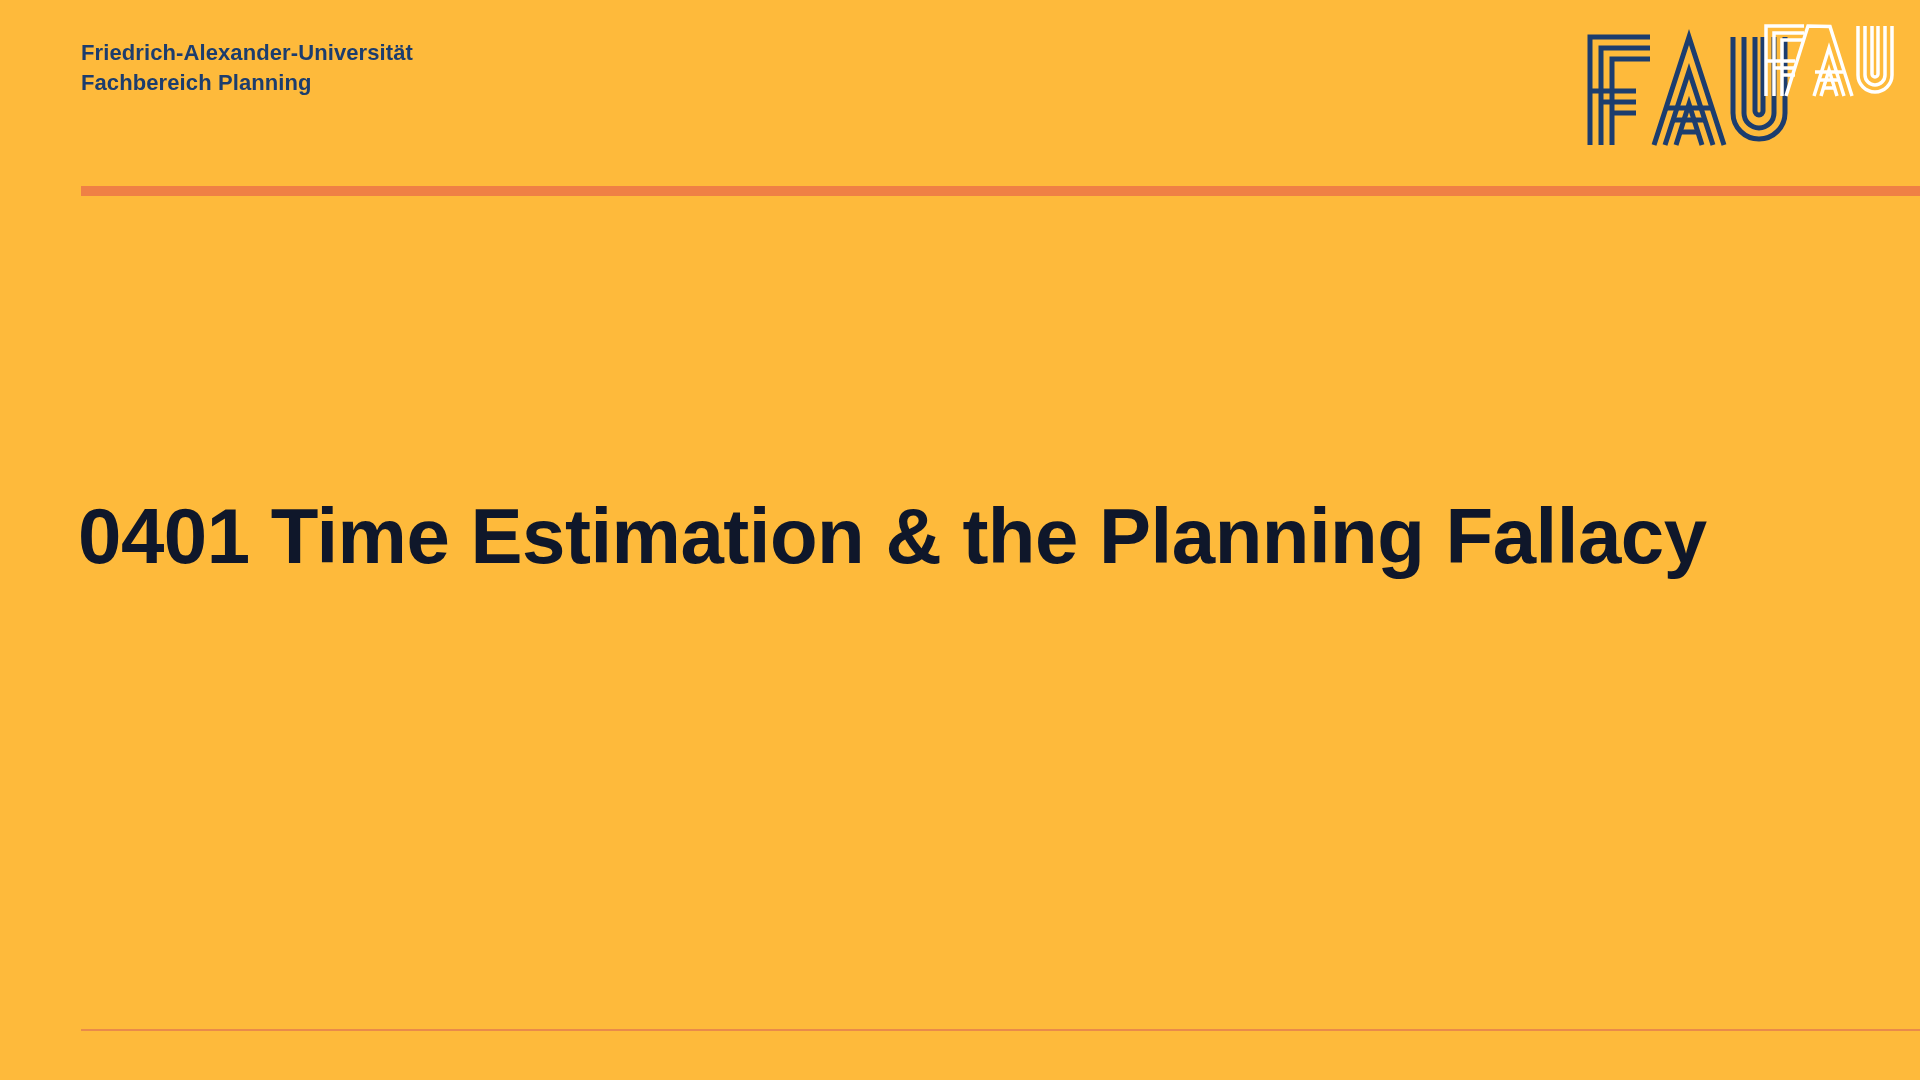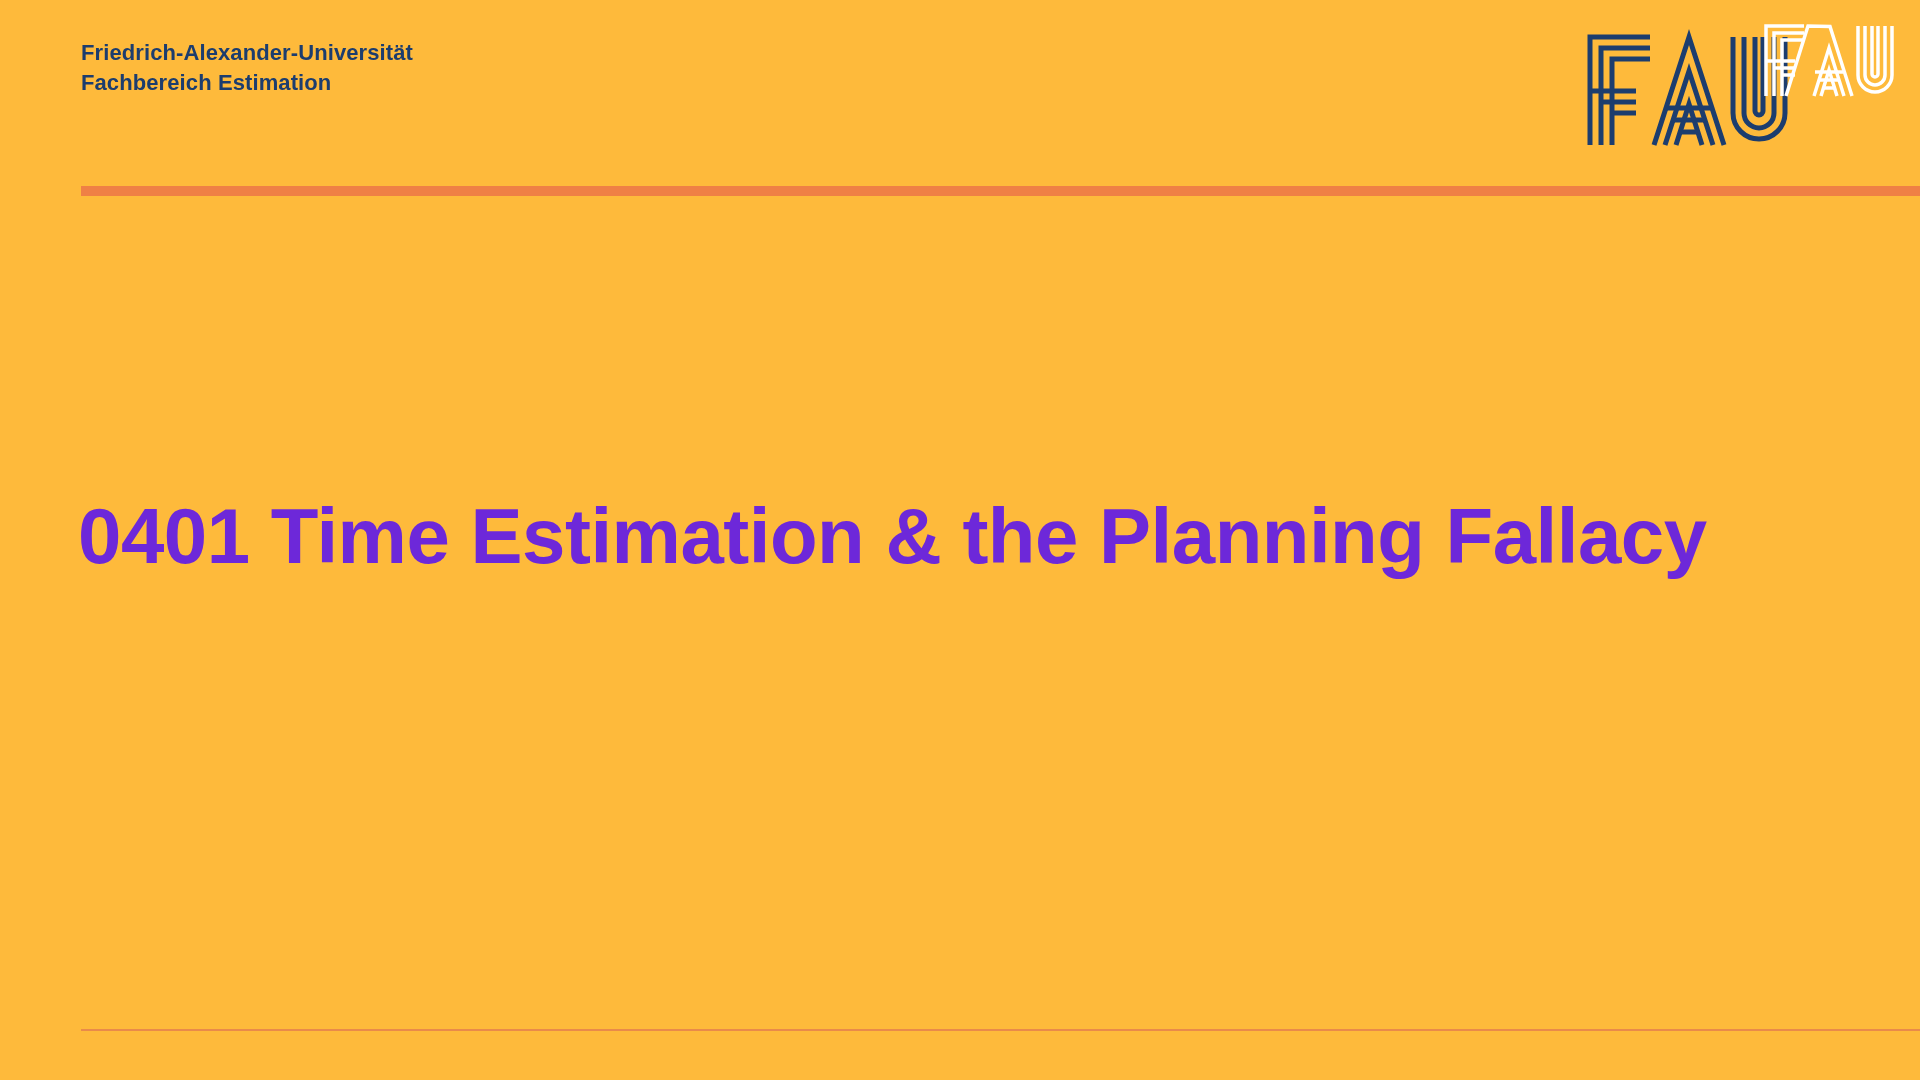--- a/index.html
+++ b/index.html
@@ -69,21 +69,21 @@
     height: 10px;
     background: #EF8045;
   }
 
   
   .title {
     position: absolute;
     left: 78px;
     top: 490px;
     width: 1780px;
-    color: #6d28d9;
+    color: #0f172a;
     font-size: 78px;
     font-weight: bold;
     line-height: 92px;
     letter-spacing: -0.5px;
     white-space: nowrap;
   }
 
   
   .footer-rule {
     position: absolute;
@@ -96,21 +96,21 @@
 </style>
 </head>
 <body>
 
 <div class="slide">
 
   <div class="header">
 
     <div class="org-block">
       <span class="org-line">Friedrich-Alexander-Universität</span>
-      <span class="org-line">Fachbereich Estimation</span>
+      <span class="org-line">Fachbereich Planning</span>
     </div>
 
     <div class="logo">
       <svg viewBox="0 0 330 145" xmlns="http://www.w3.org/2000/svg">
 
         <g fill="none" stroke="#1C3D6E" stroke-width="5" stroke-linecap="butt">
 
           <path d="M14 137 L14 29 L74 29"></path>
           <path d="M14 83 L60 83"></path>
           <path d="M25 137 L25 40 L74 40"></path>

